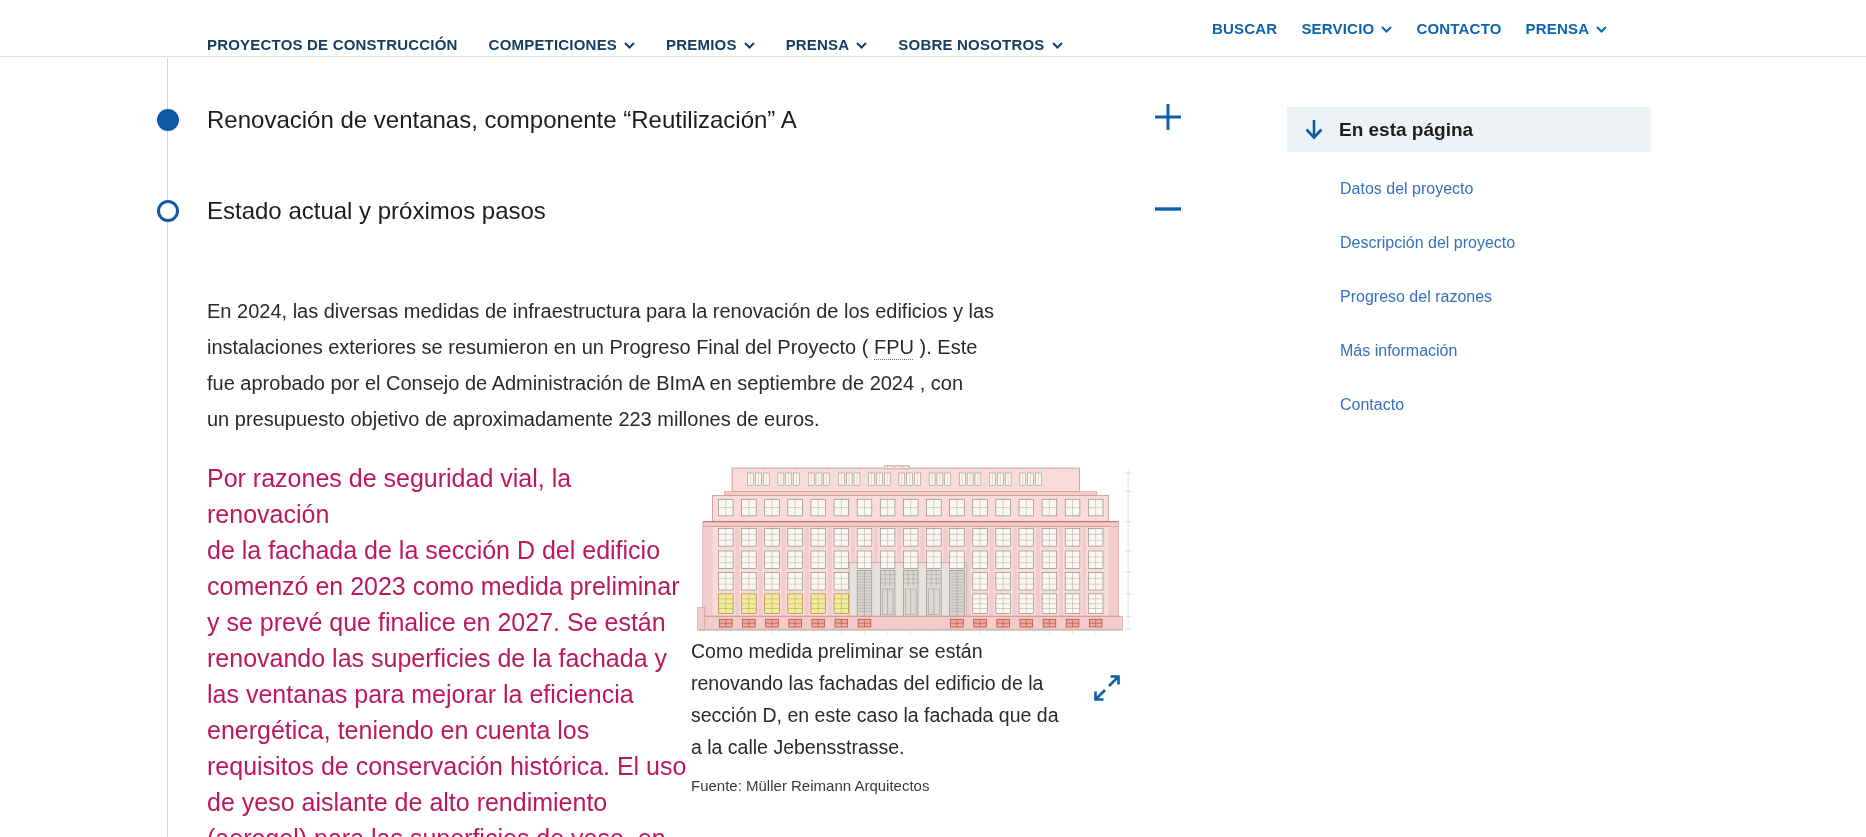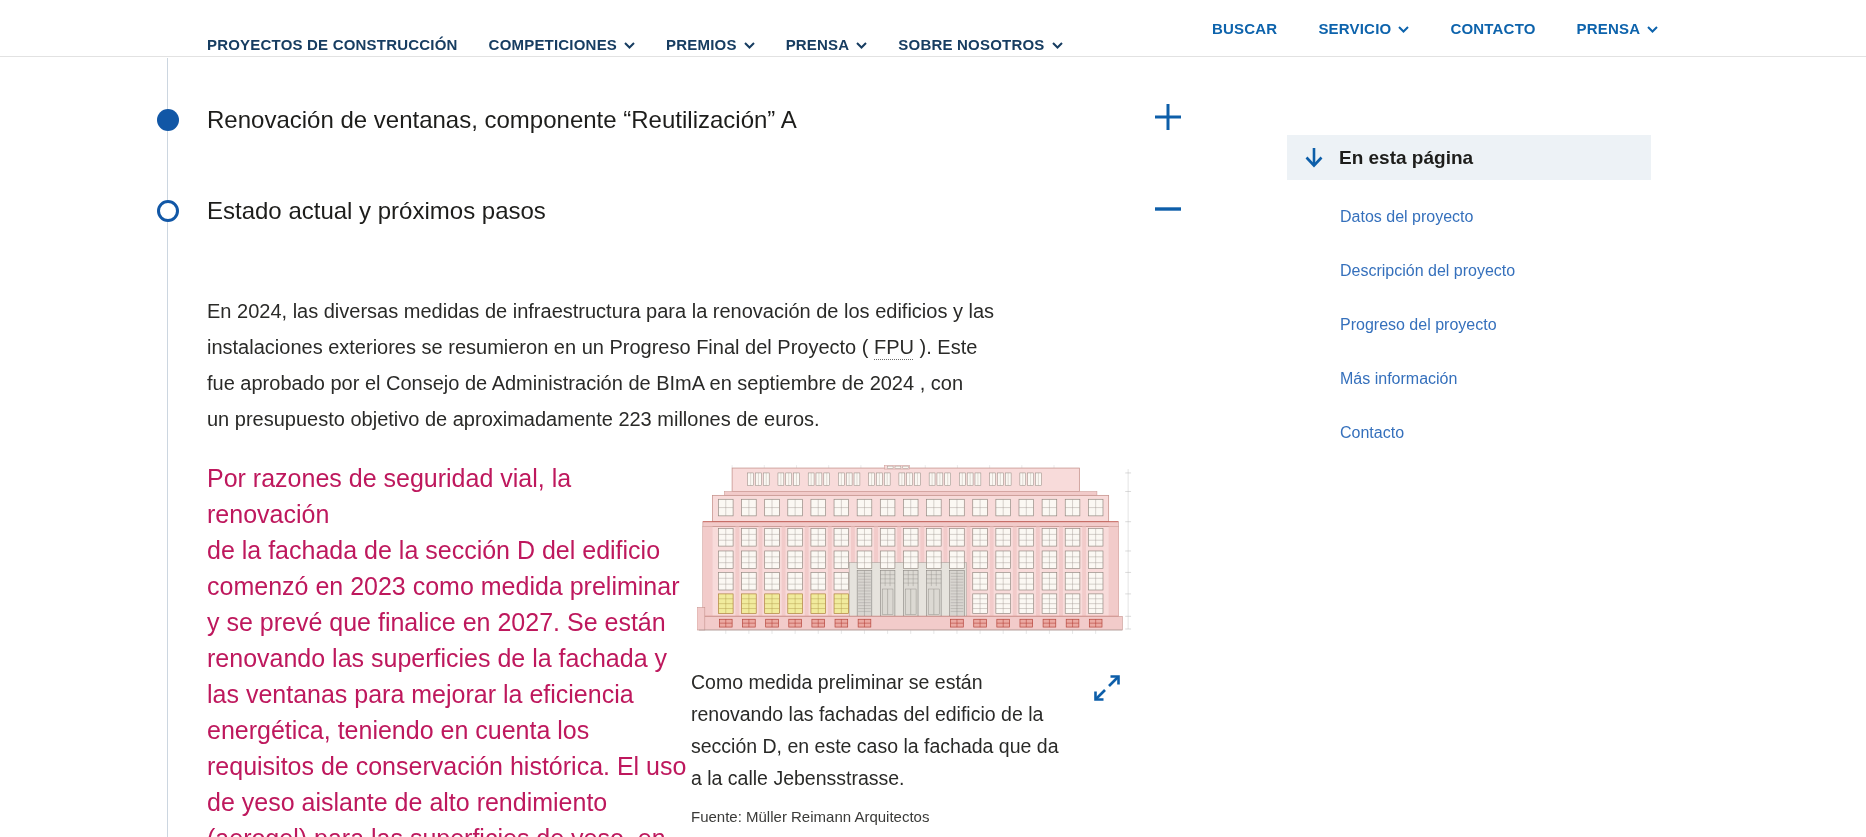--- a/index.html
+++ b/index.html
@@ -4,21 +4,21 @@
 <style>
   * { margin:0; padding:0; box-sizing:border-box; }
   html,body { background:#ffffff; }
   body { font-family:"Liberation Sans", sans-serif; color:#2a2a28; }
   .page { position:relative; width:1866px; height:837px; overflow:hidden; background:#fff; }
 
   
   .nav { position:absolute; top:0; left:0; width:1866px; height:57px; background:#fff; border-bottom:1px solid #e2e2e2; }
   .nav-group { position:absolute; top:0; height:56px; display:flex; align-items:center; }
   .nav-left  { left:207px; gap:31px; }
-  .nav-right { left:1212px; gap:41px; }
+  .nav-right { left:1212px; gap:24px; }
   .nav-item { display:flex; align-items:center; gap:7px; font-size:15px; font-weight:700; letter-spacing:.2px; cursor:pointer; text-decoration:none; white-space:nowrap; }
   .nav-item.primary   { color:#173d61;margin-top:32px; }
   .nav-item.secondary { color:#0d63ac; }
   .chev { display:inline-block; margin-top:2px; }
 
   
   .timeline-line { position:absolute; left:167px; top:58px; width:1px; height:779px; background:#ccd6e0; }
   .tl-dot { position:absolute; width:22px; height:22px; border-radius:50%; }
   .tl-dot.filled { left:157px; top:109px; background:#1157a6; }
   .tl-dot.open   { left:157px; top:200px; background:#fff; border:3px solid #1157a6; }
@@ -31,26 +31,26 @@
   .row-2 { top:195px; }
 
   
   .lead-par { position:absolute; left:207px; top:293px; width:950px; font-size:20px; line-height:36px; color:#2a2a28; white-space:pre-line; }
   .abbr-dotted { text-decoration:underline dotted #6b6b6b 1px; text-underline-offset:5px; cursor:help; }
   .col-text { position:absolute; left:207px; top:460px; width:480px; height:377px; overflow:hidden; font-size:25px; line-height:36px; color:#be185d; white-space:pre-line; }
 
   
   .figure { position:absolute; left:691px; top:465px; width:460px; }
   .figure svg.facade { display:block; margin-left:6px; width:437px; height:170px; }
-  .figcaption { margin-top:31px; width:432px; font-size:19.5px; line-height:32px; color:#2a2a28; white-space:pre-line; }
+  .figcaption { width:432px; font-size:19.5px; line-height:32px; color:#2a2a28; white-space:pre-line; }
   .fig-source { margin-top:14px; font-size:15px; color:#3a3a38; }
   .expand-btn { position:absolute; right:28px; top:208px; width:32px; height:32px; background:none; border:none; cursor:pointer; padding:0; }
 
   
-  .toc { position:absolute; left:1287px; top:107px; width:364px; height:330px;margin-top:28px; }
+  .toc { position:absolute; left:1287px; top:107px; width:364px; height:330px; }
   .toc-header { position:absolute; top:0; left:0; width:364px; height:45px; background:#edf2f6; display:flex; align-items:center; gap:14px; padding-left:16px; cursor:pointer; }
   .toc-header span { font-size:19px; font-weight:700; color:#1d1d1b; }
   .toc-link { position:absolute; left:53px; font-size:16px; color:#3570bc; text-decoration:none; cursor:pointer; white-space:nowrap; }
 </style>
 </head>
 <body>
 
 <div class="page">
 
   <header class="nav">
@@ -689,18 +689,18 @@
   <aside class="toc">
     <div class="toc-header">
       <svg width="22" height="24" viewBox="0 0 22 24">
           <line x1="11" y1="2" x2="11" y2="19" stroke="#0d5ea9" stroke-width="2.6"></line>
           <polyline points="3.5,11.5 11,19.5 18.5,11.5" fill="none" stroke="#0d5ea9" stroke-width="2.6"></polyline>
         </svg>
       <span>En esta página</span>
     </div>
     <a class="toc-link" style="top:73px;">Datos del proyecto</a>
     <a class="toc-link" style="top:127px;">Descripción del proyecto</a>
-    <a class="toc-link" style="top:181px;">Progreso del proyecto</a>
+    <a class="toc-link" style="top:181px;">Progreso del razones</a>
     <a class="toc-link" style="top:235px;text-align:right;">Más información</a>
     <a class="toc-link" style="top:289px;">Contacto</a>
   </aside>
 
 </div>
 
 </body></html>

